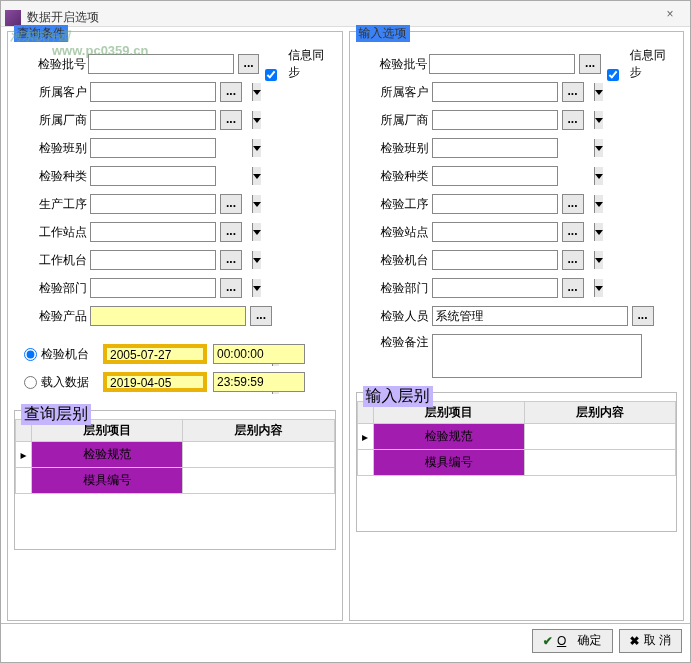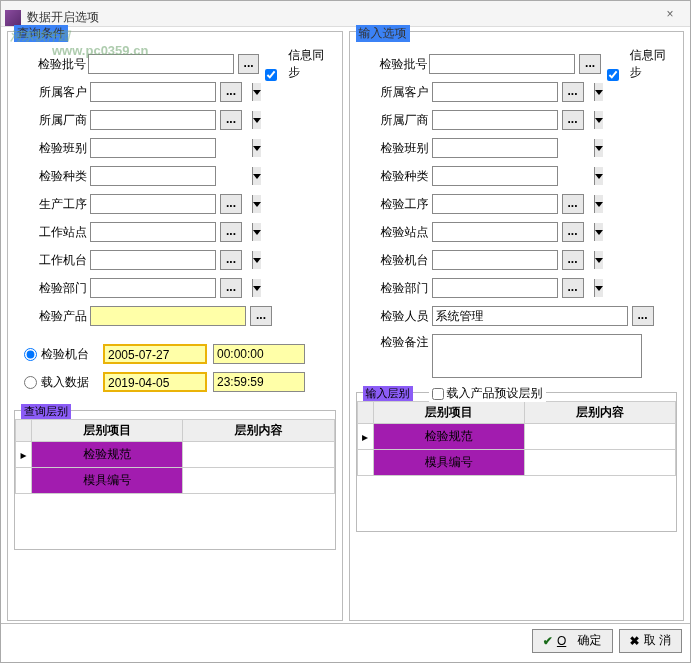--- a/index.html
+++ b/index.html
@@ -20,33 +20,33 @@
 .combo.hi{background:#ffffa8}
 .combo-inp{flex:1;border:none;outline:none;padding:0 3px;height:18px;font-size:12px;background:transparent}
 .dd{width:16px;height:18px;border-left:1px solid #888;background:#e8e8e8;display:flex;align-items:center;justify-content:center;cursor:pointer}
 .dd:after{content:"";border-left:4px solid transparent;border-right:4px solid transparent;border-top:5px solid #000}
 .dots{width:22px;height:20px;margin-left:4px;border:1px solid #888;background:#e8e8e8;text-align:center;line-height:17px;cursor:pointer;font-weight:bold}
 .chk{margin-left:6px;display:flex;align-items:flex-end;gap:11px}
 .chk input{width:12px;height:12px}
 .radio-row{display:flex;align-items:center;height:28px;margin-left:-12px}
 .radio-row input{margin-right:4px}
 .rlbl{width:62px}
-.date{width:104px;height:20px;border:2px solid #eab308;background:#ffffa8;display:flex;align-items:flex-end;margin-right:6px}
+.date{width:104px;height:20px;border:4px solid #eab308;background:#ffffa8;display:flex;align-items:flex-start;margin-right:6px}
 .date input{flex:1;border:none;background:transparent;outline:none;padding:0 3px;font-size:12px}
 .spin{width:14px;display:flex;flex-direction:column}
 .spin div{height:9px;border-left:1px solid #888;background:#e8e8e8;display:flex;align-items:center;justify-content:center;cursor:pointer}
 .spin div:first-child{border-bottom:1px solid #888}
 .spin div:after{content:"";border-left:3px solid transparent;border-right:3px solid transparent}
 .spin div:first-child:after{border-bottom:4px solid #000}
 .spin div:last-child:after{border-top:4px solid #000}
 .time{width:92px;height:20px;border:1px solid #888;background:#ffffa8;display:flex;align-items:center}
 .time input{flex:1;border:none;background:transparent;outline:none;padding:0 3px;font-size:12px}
 .textarea{width:210px;height:44px;border:1px solid #888;background:#fff;resize:none;outline:none;padding:2px}
 .sub-panel{margin:6px;border:1px solid #bbb;position:relative;height:140px}
-.sub-label{position:absolute;top:-7px;left:6px;background:#8b5cf6;padding:0 3px;font-size:11px}
+.sub-label{position:absolute;top:-7px;left:6px;background:#c4b5fd;padding:0 3px;font-size:16px}
 .sub-chk{position:absolute;top:-8px;left:72px;background:#fff;padding:0 3px;display:flex;align-items:center;gap:3px}
 .sub-chk input{width:12px;height:12px}
 .tbl{width:100%;margin-top:8px;border-collapse:collapse}
 .tbl th{background:#eee;border:1px solid #ccc;height:22px;font-weight:bold}
 .tbl td{border:1px solid #ccc;height:26px;background:#fff}
 .tbl td.h{background:#a21caf;text-align:center}
 .rowmark{width:16px;background:#eee;text-align:center}
 .footer{height:34px;border-top:1px solid #bbb;display:flex;align-items:center;justify-content:flex-end;padding-right:8px;gap:6px;background:#fff}
 .btn{height:24px;padding:0 10px;border:1px solid #888;background:#eee;cursor:pointer;display:flex;align-items:center;gap:4px}
 .ico-ok:before{content:"✔";color:#1a6b1a;font-weight:bold}
@@ -292,24 +292,20 @@
           <input class="wide-input" value="系统管理" style="">
           <div class="dots">...</div>
         </div>
       <div class="row" style="height:auto;align-items:flex-start;margin-top:4px">
         <span class="lbl">检验备注</span>
         <textarea class="textarea" style=""></textarea>
       </div>
     </div>
     <div class="sub-panel">
       <div class="sub-label">输入层别</div>
-      <div class="sub-chk">
-          <input type="checkbox" style="">
-          <span>载入产品预设层别</span>
-        </div>
       <table class="tbl">
         <tbody>
             <tr>
               <th style="width:16px"></th>
               <th>层别项目</th>
               <th>层别内容</th>
             </tr>
         <tr>
               <td class="rowmark">▸</td>
               <td class="h">检验规范</td>

